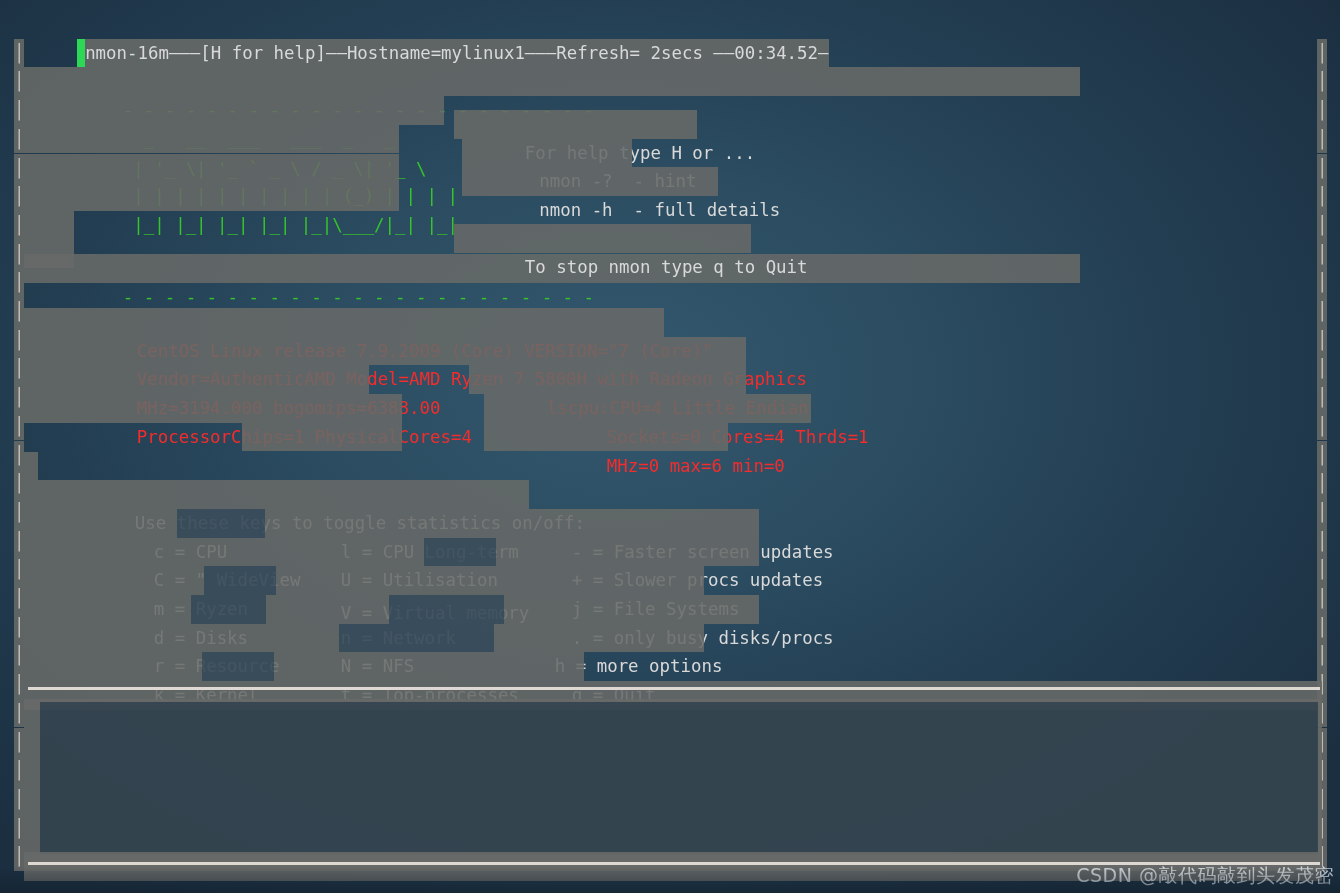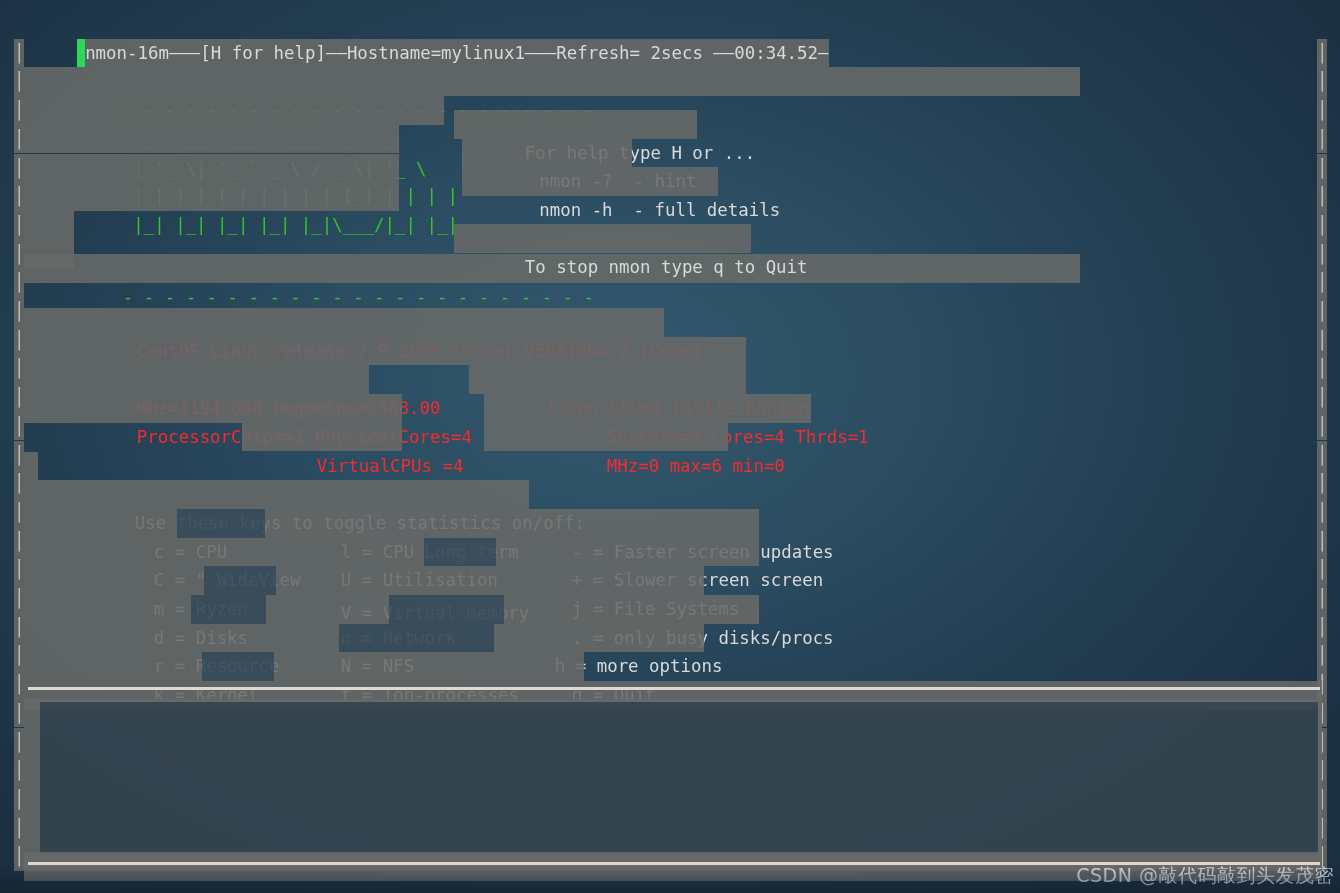--- a/index.html
+++ b/index.html
@@ -227,20 +227,23 @@
     <div class="row" style="top:214.0px; left:448px;">
       <span class="white">To stop nmon type q to Quit</span>
     </div>
 
     <div class="grayband" style="top:298.0px; left:10px; width:640px;"></div>
     <div class="row" style="top:298.0px; left:60px;">
       <span class="red">CentOS Linux release 7.9.2009 (Core) VERSION="7 (Core)"</span>
     </div>
 
     <div class="grayband" style="top:326.7px; left:10px; width:722px;"></div>
+    <div class="row" style="top:326.7px; left:60px;">
+      <span class="red">Vendor=AuthenticAMD Model=AMD Ryzen 7 5800H with Radeon Graphics</span>
+    </div>
 
     <div class="grayband" style="top:355.4px; left:10px; width:345px;"></div>
     <div class="grayband" style="top:355.4px; left:455px; width:277px;"></div>
     <div class="row" style="top:355.4px; left:60px;text-align:right;">
       <span class="red">MHz=3194.000 bogomips=6388.00</span>
     </div>
     <div class="row" style="top:355.4px; left:470px;">
       <span class="red">lscpu:CPU=4 Little Endian</span>
     </div>
 
@@ -248,23 +251,20 @@
     <div class="grayband" style="top:384.1px; left:470px; width:327px;"></div>
     <div class="row" style="top:384.1px; left:60px;">
       <span class="red">ProcessorChips=1 PhysicalCores=4</span>
     </div>
     <div class="row" style="top:384.1px; left:530px;">
       <span class="red">Sockets=0 Cores=4 Thrds=1</span>
     </div>
 
     <div class="grayband" style="top:412.8px; left:228px; width:160px;"></div>
     <div class="grayband" style="top:412.8px; left:470px; width:244px;"></div>
-    <div class="row" style="top:412.8px; left:240px;">
-      <span class="red">VirtualCPUs =4</span>
-    </div>
     <div class="row" style="top:412.8px; left:530px;">
       <span class="red">MHz=0 max=6 min=0</span>
     </div>
 
     <div class="grayband" style="top:441.5px; left:10px; width:14px;"></div>
 
     <div class="grayband" style="top:470.2px; left:10px; width:505px;"></div>
     <div class="row" style="top:470.2px; left:58px;">
       <span class="white">Use these keys to toggle statistics on/off:</span>
     </div>
@@ -283,21 +283,21 @@
 
     <div class="grayband" style="top:527.6px; left:10px; width:735px;"></div>
     <div class="gap" style="position:absolute; top:527.6px; left:410px; width:72px; background:rgba(25,56,82,0.55);"></div>
     <div class="row" style="top:527.6px; left:77px;">
       <span class="white">C = " WideView</span>
     </div>
     <div class="row" style="top:527.6px; left:264px;">
       <span class="white">U = Utilisation</span>
     </div>
     <div class="row" style="top:527.6px; left:495px;">
-      <span class="white">+ = Slower screen screen</span>
+      <span class="white">+ = Slower procs updates</span>
     </div>
 
     <div class="grayband" style="top:556.3px; left:10px; width:680px;"></div>
     <div class="gap" style="position:absolute; top:556.3px; left:190px; width:72px; background:rgba(25,56,82,0.55);"></div>
     <div class="row" style="top:556.3px; left:77px;">
       <span class="white">m = Ryzen</span>
     </div>
     <div class="row" style="top:560px; left:264px;">
       <span class="white">V = Virtual memory</span>
     </div>

